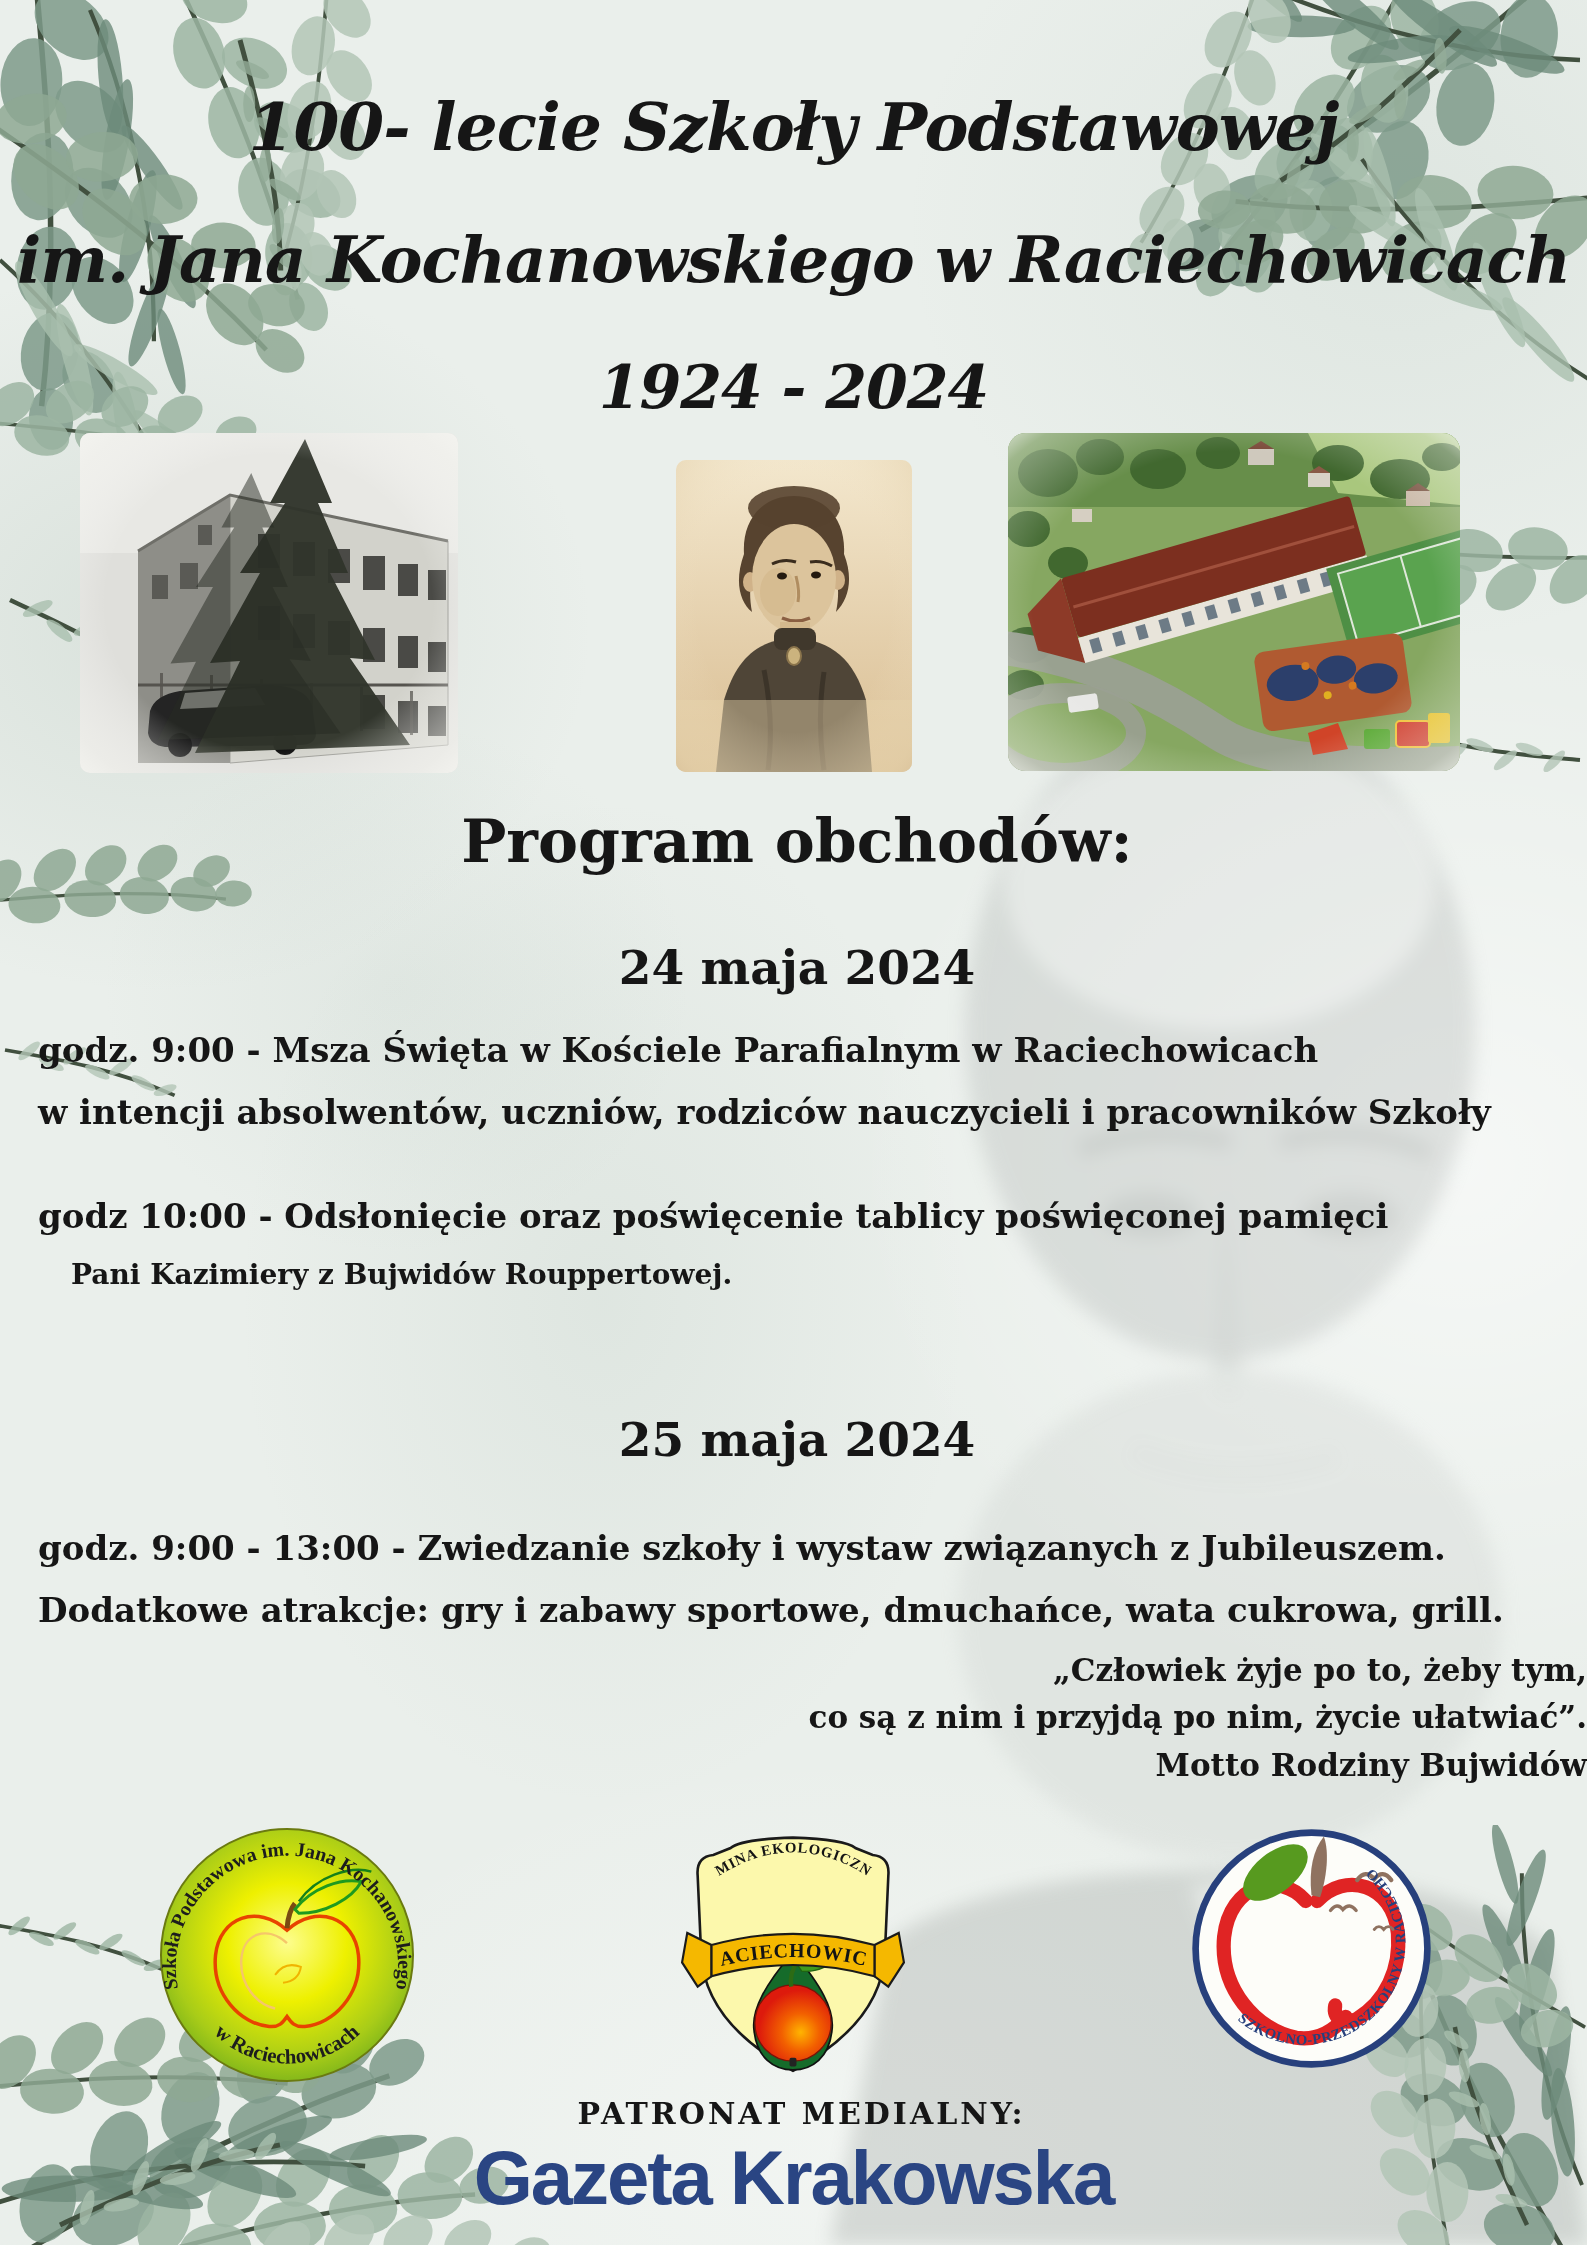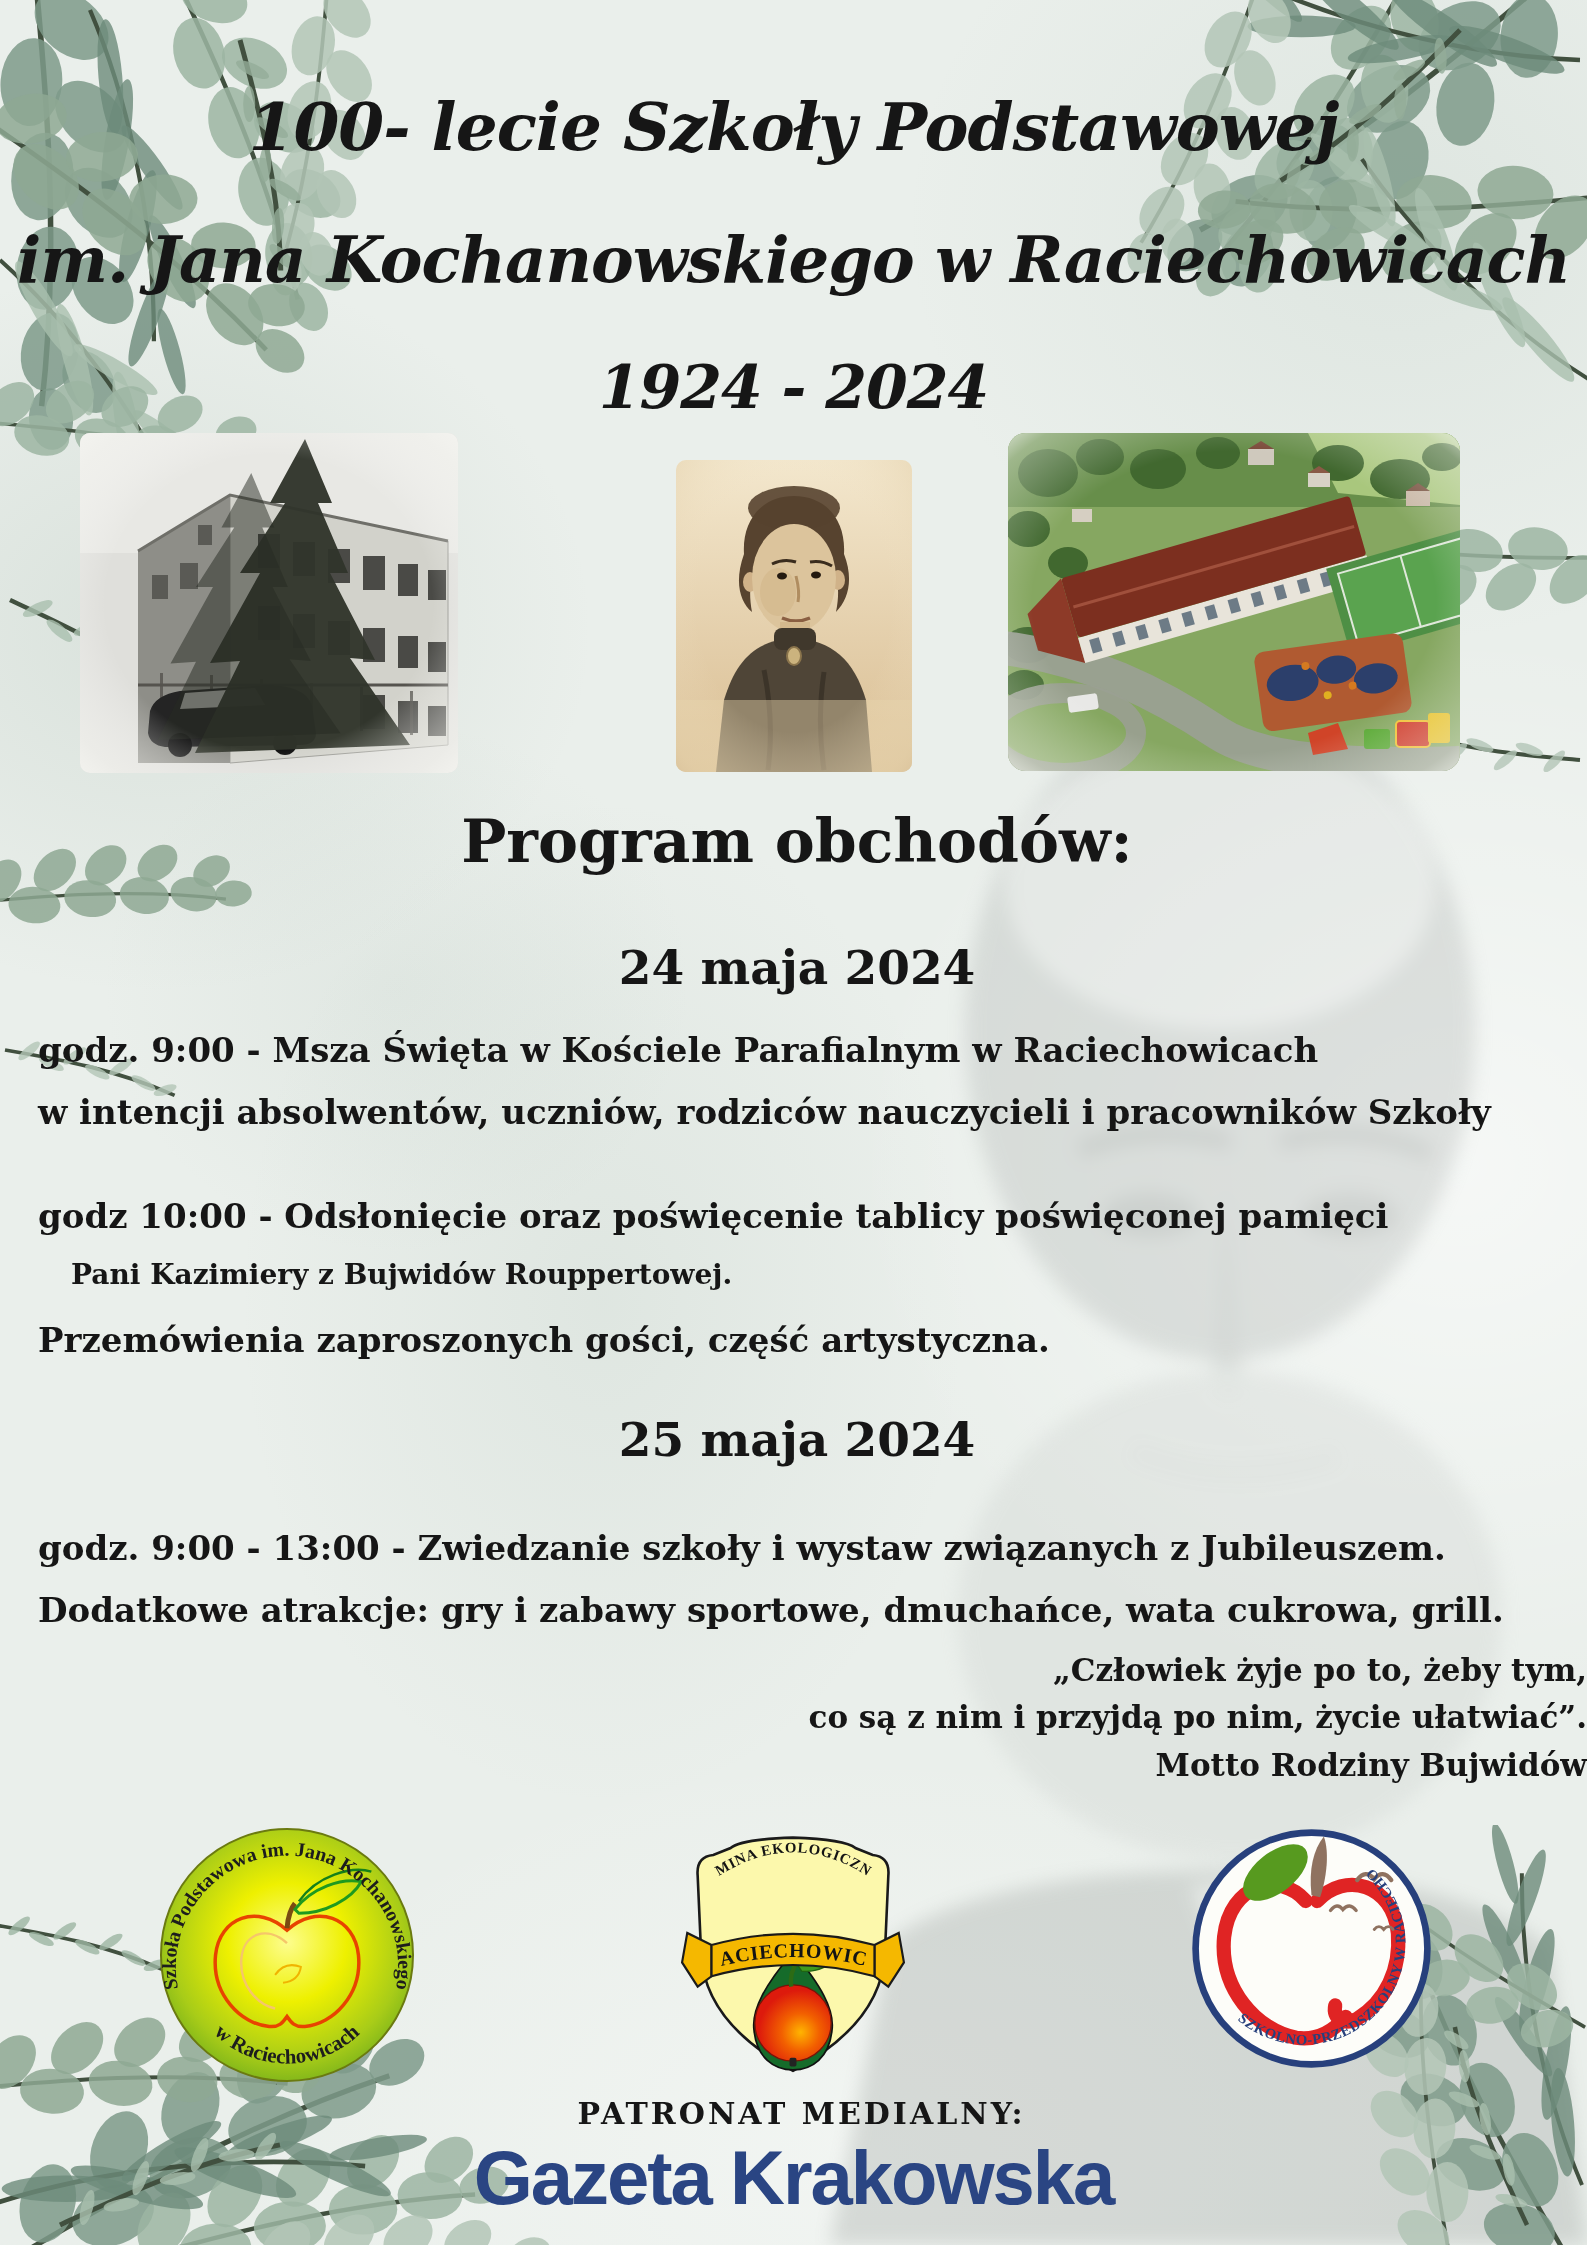--- a/index.html
+++ b/index.html
@@ -309,21 +309,20 @@
   </div>
 
   <div class="abs center h-serif" style="top:806px;font-size:60px;">Program obchodów:</div>
 
   <div class="abs center h-serif" style="top:940px;font-size:47px;">24 maja 2024</div>
 
   <div class="abs bodyline" style="left:38px;top:1030px;font-size:34px;">godz. 9:00 - Msza Święta w Kościele Parafialnym w Raciechowicach</div>
   <div class="abs bodyline" style="left:38px;top:1092px;font-size:34px;">w intencji absolwentów, uczniów, rodziców nauczycieli i pracowników Szkoły</div>
   <div class="abs bodyline" style="left:38px;top:1196px;font-size:34px;">godz 10:00 - Odsłonięcie oraz poświęcenie tablicy poświęconej pamięci</div>
   <div class="abs bodyline" style="left:23px;top:1258px;font-size:28px;margin-left:48px;">Pani Kazimiery z Bujwidów Rouppertowej.</div>
-  <div class="abs bodyline" style="left:38px;top:1320px;font-size:34px;">Przemówienia zaproszonych gości, część artystyczna.</div>
 
   <div class="abs center h-serif" style="top:1412px;font-size:47px;">25 maja 2024</div>
 
   <div class="abs bodyline" style="left:38px;top:1528px;font-size:34px;">godz. 9:00 - 13:00 - Zwiedzanie szkoły i wystaw związanych z Jubileuszem.</div>
   <div class="abs bodyline" style="left:38px;top:1590px;font-size:34px;">Dodatkowe atrakcje: gry i zabawy sportowe, dmuchańce, wata cukrowa, grill.</div>
 
   <div class="abs center quoteline" style="top:1652px;font-size:31px;">„Człowiek żyje po to, żeby tym,</div>
   <div class="abs center quoteline" style="top:1699px;font-size:31px;">co są z nim i przyjdą po nim, życie ułatwiać”.</div>
   <div class="abs center quoteline" style="top:1747px;font-size:31px;">Motto Rodziny Bujwidów</div>
 

